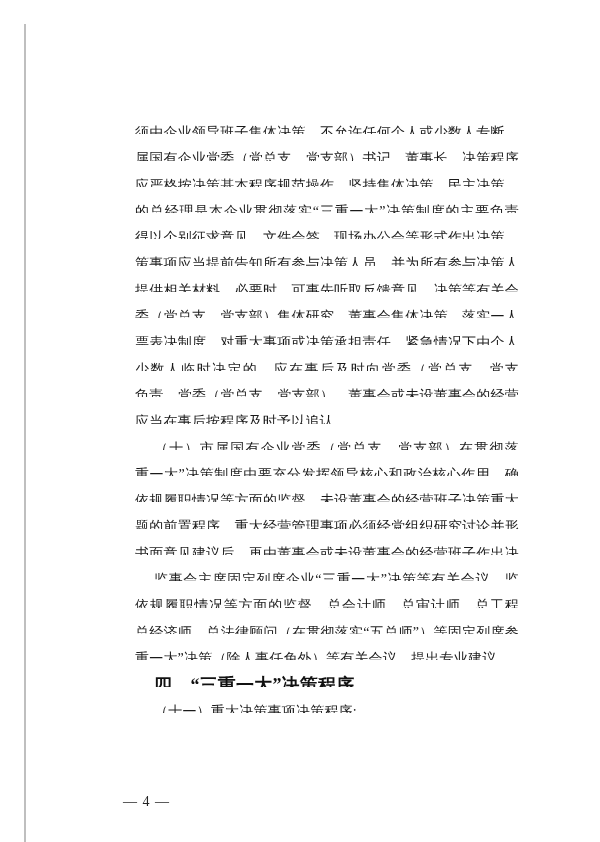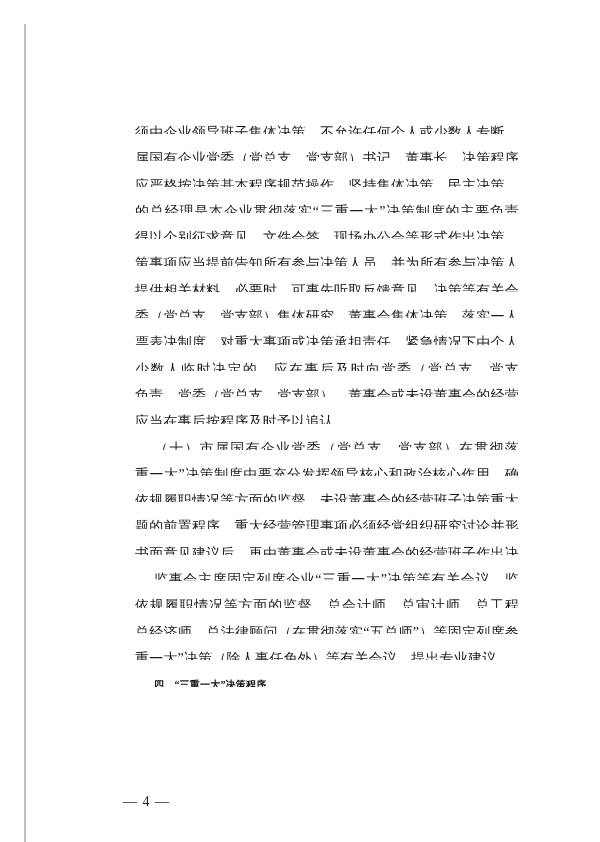--- a/index.html
+++ b/index.html
@@ -36,21 +36,21 @@
   }
   .line.fill {
     text-align-last: justify;
     text-justify: inter-character;
   }
   .line.indent {
     padding-left: 31px;
   }
   .line.heading {
     font-weight: 700;
-    font-size: 10px;
+    font-size: 18px;
     color: #111111;
   }
   .footer {
     position: absolute;
     left: 85px;
     top: 756px;
     font-size: 14px;
     line-height: 20px;
     color: #222222;
     letter-spacing: 1px;
@@ -76,15 +76,16 @@
       <div class="line fill indent">（十）市属国有企业党委（党总支、党支部）在贯彻落实“三</div>
       <div class="line fill">重一大”决策制度中要充分发挥领导核心和政治核心作用。确立</div>
       <div class="line fill">依规履职情况等方面的监督、未设董事会的经营班子决策重大问</div>
       <div class="line fill">题的前置程序，重大经营管理事项必须经党组织研究讨论并形成</div>
       <div class="line fill">书面意见建议后，再由董事会或未设董事会的经营班子作出决定。</div>
       <div class="line fill indent">监事会主席固定列席企业“三重一大”决策等有关会议，监</div>
       <div class="line fill">依规履职情况等方面的监督。总会计师、总审计师、总工程师、</div>
       <div class="line fill">总经济师、总法律顾问（在贯彻落实“五总师”）等固定列席参加“三</div>
       <div class="line">重一大”决策（除人事任免外）等有关会议，提出专业建议。</div>
       <div class="line indent heading">四、“三重一大”决策程序</div>
+      <div class="line indent">（十一）重大决策事项决策程序:</div>
     </div>
   <div class="footer">— 4 —</div>
 </div>
 
 </body></html>

